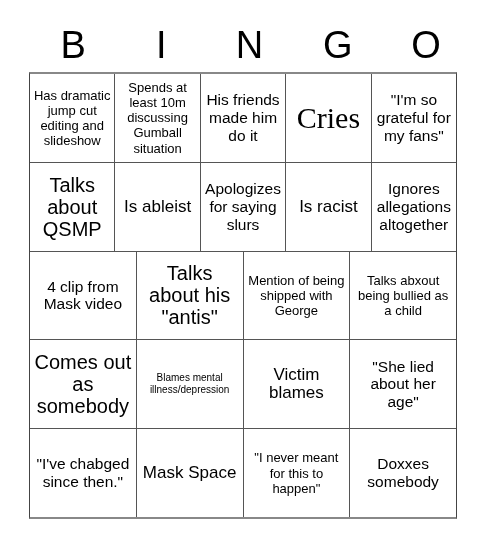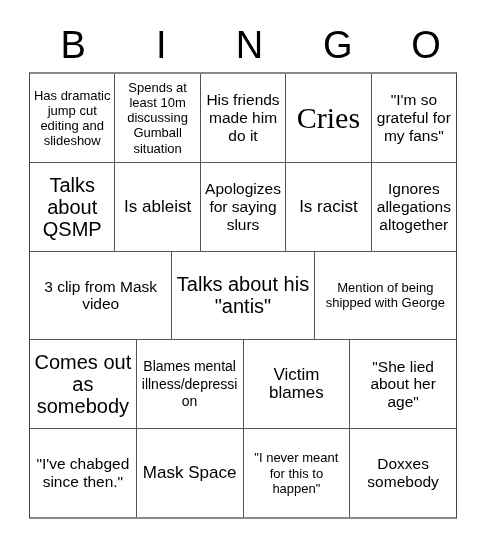--- a/index.html
+++ b/index.html
@@ -89,21 +89,21 @@
   .cell-text {
     display: block;
     width: 100%;
     line-height: 1.12;
     word-wrap: break-word;
     overflow-wrap: break-word;
     hyphens: none;
   }
 
   
-  .fs-xxs .cell-text { font-size: 14px;  line-height: 1.25; }
+  .fs-xxs .cell-text { font-size: 10px;  line-height: 1.25; }
   .fs-s   .cell-text { font-size: 13px;   line-height: 1.16; }
   .fs-m   .cell-text { font-size: 15.5px; line-height: 1.14; }
   .fs-l   .cell-text { font-size: 20px;   line-height: 1.1; }
   .fs-xl  .cell-text { font-size: 17px;   line-height: 1.08; }
   .fs-xxl .cell-text { font-size: 30px;   line-height: 1.05; font-family: Liberation Serif, serif; }
 </style>
 </head>
 <body>
 
 <div class="card">
@@ -147,28 +147,31 @@
         </div>
         <div class="cell fs-xl">
           <span class="cell-text">Is racist</span>
         </div>
         <div class="cell fs-m">
           <span class="cell-text">Ignores allegations altogether</span>
         </div>
       </div>
       <div class="grid-row">
         <div class="cell fs-m">
-          <span class="cell-text">3 clip from Mask video</span>
+          <span class="cell-text">4 clip from Mask video</span>
         </div>
         <div class="cell fs-l">
           <span class="cell-text">Talks about his "antis"</span>
         </div>
         <div class="cell fs-s">
           <span class="cell-text">Mention of being shipped with George</span>
         </div>
+        <div class="cell fs-s">
+          <span class="cell-text">Talks abxout being bullied as a child</span>
+        </div>
       </div>
       <div class="grid-row">
         <div class="cell fs-l">
           <span class="cell-text">Comes out as somebody</span>
         </div>
         <div class="cell fs-xxs">
           <span class="cell-text">Blames mental illness/depression</span>
         </div>
         <div class="cell fs-xl">
           <span class="cell-text">Victim blames</span>

